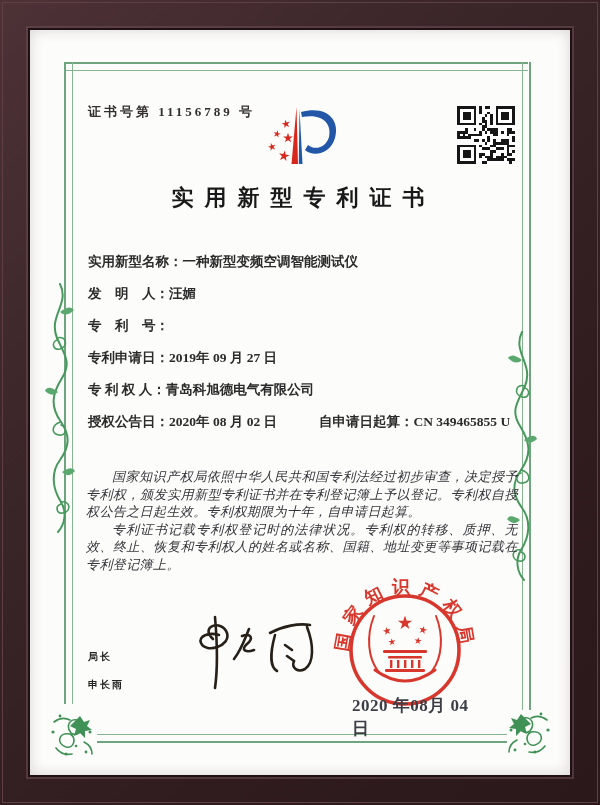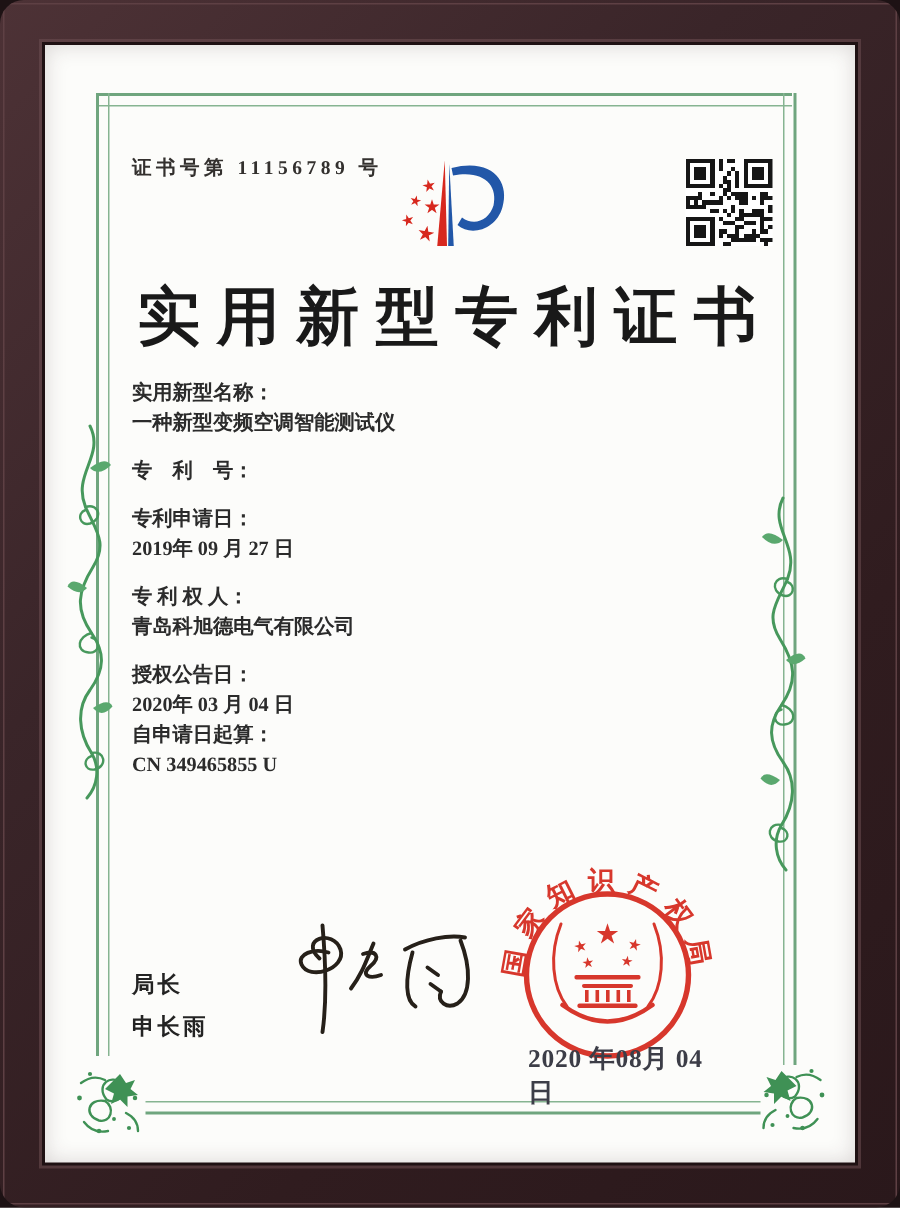--- a/index.html
+++ b/index.html
@@ -1,55 +1,54 @@
 <!DOCTYPE html>
 <html><head>
 <meta charset="utf-8">
 <style>
   html,body{margin:0;padding:0;background:#1d1214;}
   .stage{
     position:relative;width:600px;height:805px;overflow:hidden;
     background:linear-gradient(135deg,#4d3236 0%,#3a2529 35%,#301c1f 70%,#2a181b 100%);
     font-family:"Liberation Serif","DejaVu Serif",serif;
-    border-radius:16px;
   }
   .frame-edge{position:absolute;inset:2px;border:1px solid #5e4044;pointer-events:none;}
   .paper{
     position:absolute;left:30px;top:30px;right:30px;bottom:30px;background:#fcfcfa;
     box-shadow:0 0 0 2px #1f1113,0 0 0 4px rgba(110,78,82,.55), inset 0 0 14px rgba(60,40,44,.18);
   }
   
   .bl{position:absolute;pointer-events:none;}
   .bl-top{left:64px;top:62px;width:464px;height:6px;border-top:2px solid #6fa57e;border-bottom:1px solid #86b491;}
   .bl-left{left:64px;top:62px;width:6px;height:642px;border-left:2px solid #6fa57e;border-right:1px solid #86b491;}
   .bl-right{left:522px;top:62px;width:6px;height:648px;border-right:2px solid #6fa57e;border-left:1px solid #86b491;}
   .bl-bottom{left:97px;top:734px;width:410px;height:6px;border-bottom:2px solid #6fa57e;border-top:1px solid #86b491;}
 
   .cert-no{position:absolute;left:88px;top:103px;font-size:13px;font-weight:600;color:#33302e;letter-spacing:3px;}
   .logo{position:absolute;left:248px;top:96px;width:110px;height:85px;}
   .qr-wrap{position:absolute;left:457px;top:106px;width:58px;height:58px;background:#fff;}
   .qr-wrap svg{width:100%;height:100%;display:block;}
 
   .title{
     position:absolute;left:0;right:4px;top:183px;text-align:center;
-    font-size:42px;font-weight:bold;color:#191919;letter-spacing:11px;padding-left:11px;
+    font-size:22px;font-weight:bold;color:#191919;letter-spacing:11px;padding-left:11px;
   }
 
   .fields{position:absolute;left:88px;top:252px;width:430px;}
-  .frow{display:flex;line-height:20px;margin-bottom:12px;font-size:13.5px;font-weight:600;color:#2b2b2b;white-space:nowrap;flex-direction:column;}
+  .frow{display:flex;line-height:20px;margin-bottom:12px;font-size:13.5px;font-weight:600;color:#2b2b2b;white-space:nowrap;}
   .frow .lab{flex:none;}
   .frow .val{flex:none;}
   .grant-gap{display:inline-block;width:42px;}
 
   .paras{position:absolute;left:86px;top:468px;width:432px;font-size:13px;line-height:17.6px;
     color:#34343a;font-style:italic;font-weight:500;text-align:justify;letter-spacing:.4px;}
   .paras p{margin:0;text-indent:2em;}
 
   .officer{position:absolute;left:88px;top:643px;font-family:"Liberation Sans","DejaVu Sans",sans-serif;
-    font-weight:bold;font-size:15px;color:#232323;letter-spacing:2px;line-height:28px;}
+    font-weight:bold;font-size:10px;color:#232323;letter-spacing:2px;line-height:28px;}
   .signature{position:absolute;left:182px;top:612px;width:145px;height:92px;}
 
   .seal{position:absolute;left:325px;top:570px;width:160px;height:160px;opacity:.93;}
   .seal-date{position:absolute;left:352px;top:694px;width:120px;font-size:17px;font-weight:bold;
     color:#3c3d47;letter-spacing:.5px;z-index:5;}
 
   .vine{position:absolute;width:32px;height:252px;}
   .vine-left{left:44px;top:282px;}
   .vine-right{left:506px;top:330px;}
   .corner-orn{position:absolute;width:50px;height:50px;}
@@ -364,39 +363,47 @@
   </div>
 
   <div class="title">实用新型专利证书</div>
 
   <div class="fields">
     <div class="frow">
       <span class="lab">实用新型名称：</span>
       <span class="val">一种新型变频空调智能测试仪</span>
     </div>
     <div class="frow">
+      <span class="lab">发　明　人：</span>
+      <span class="val">汪媚</span>
+    </div>
+    <div class="frow">
       <span class="lab">专　利　号：</span>
     </div>
     <div class="frow">
       <span class="lab">专利申请日：</span>
       <span class="val">2019年 09 月 27 日</span>
     </div>
     <div class="frow">
       <span class="lab">专 利 权 人：</span>
       <span class="val">青岛科旭德电气有限公司</span>
     </div>
     <div class="frow">
       <span class="lab">授权公告日：</span>
-      <span class="val">2020年 03 月 04 日</span>
+      <span class="val">2020年 08 月 02 日</span>
       <span class="grant-gap"></span>
       <span class="lab">自申请日起算：</span>
       <span class="val">CN 349465855 U</span>
     </div>
   </div>
 
+  <div class="paras">
+    <p>国家知识产权局依照中华人民共和国专利法经过初步审查，决定授予专利权，颁发实用新型专利证书并在专利登记簿上予以登记。专利权自授权公告之日起生效。专利权期限为十年，自申请日起算。</p>
+    <p>专利证书记载专利权登记时的法律状况。专利权的转移、质押、无效、终止、恢复和专利权人的姓名或名称、国籍、地址变更等事项记载在专利登记簿上。</p>
+  </div>
 
   <div class="officer">
     <div>局长</div>
     <div>申长雨</div>
   </div>
 
   <svg class="signature" viewBox="0 0 145 92">
     <g fill="none" stroke="#262019" stroke-width="2.6" stroke-linecap="round" stroke-linejoin="round">
       <path d="M31,27 C17,14 40,7 45,21 C49,34 24,42 19,31 C16,24 27,20 37,23"></path>
       <path d="M33,5 C35,28 36,55 33,76"></path>

